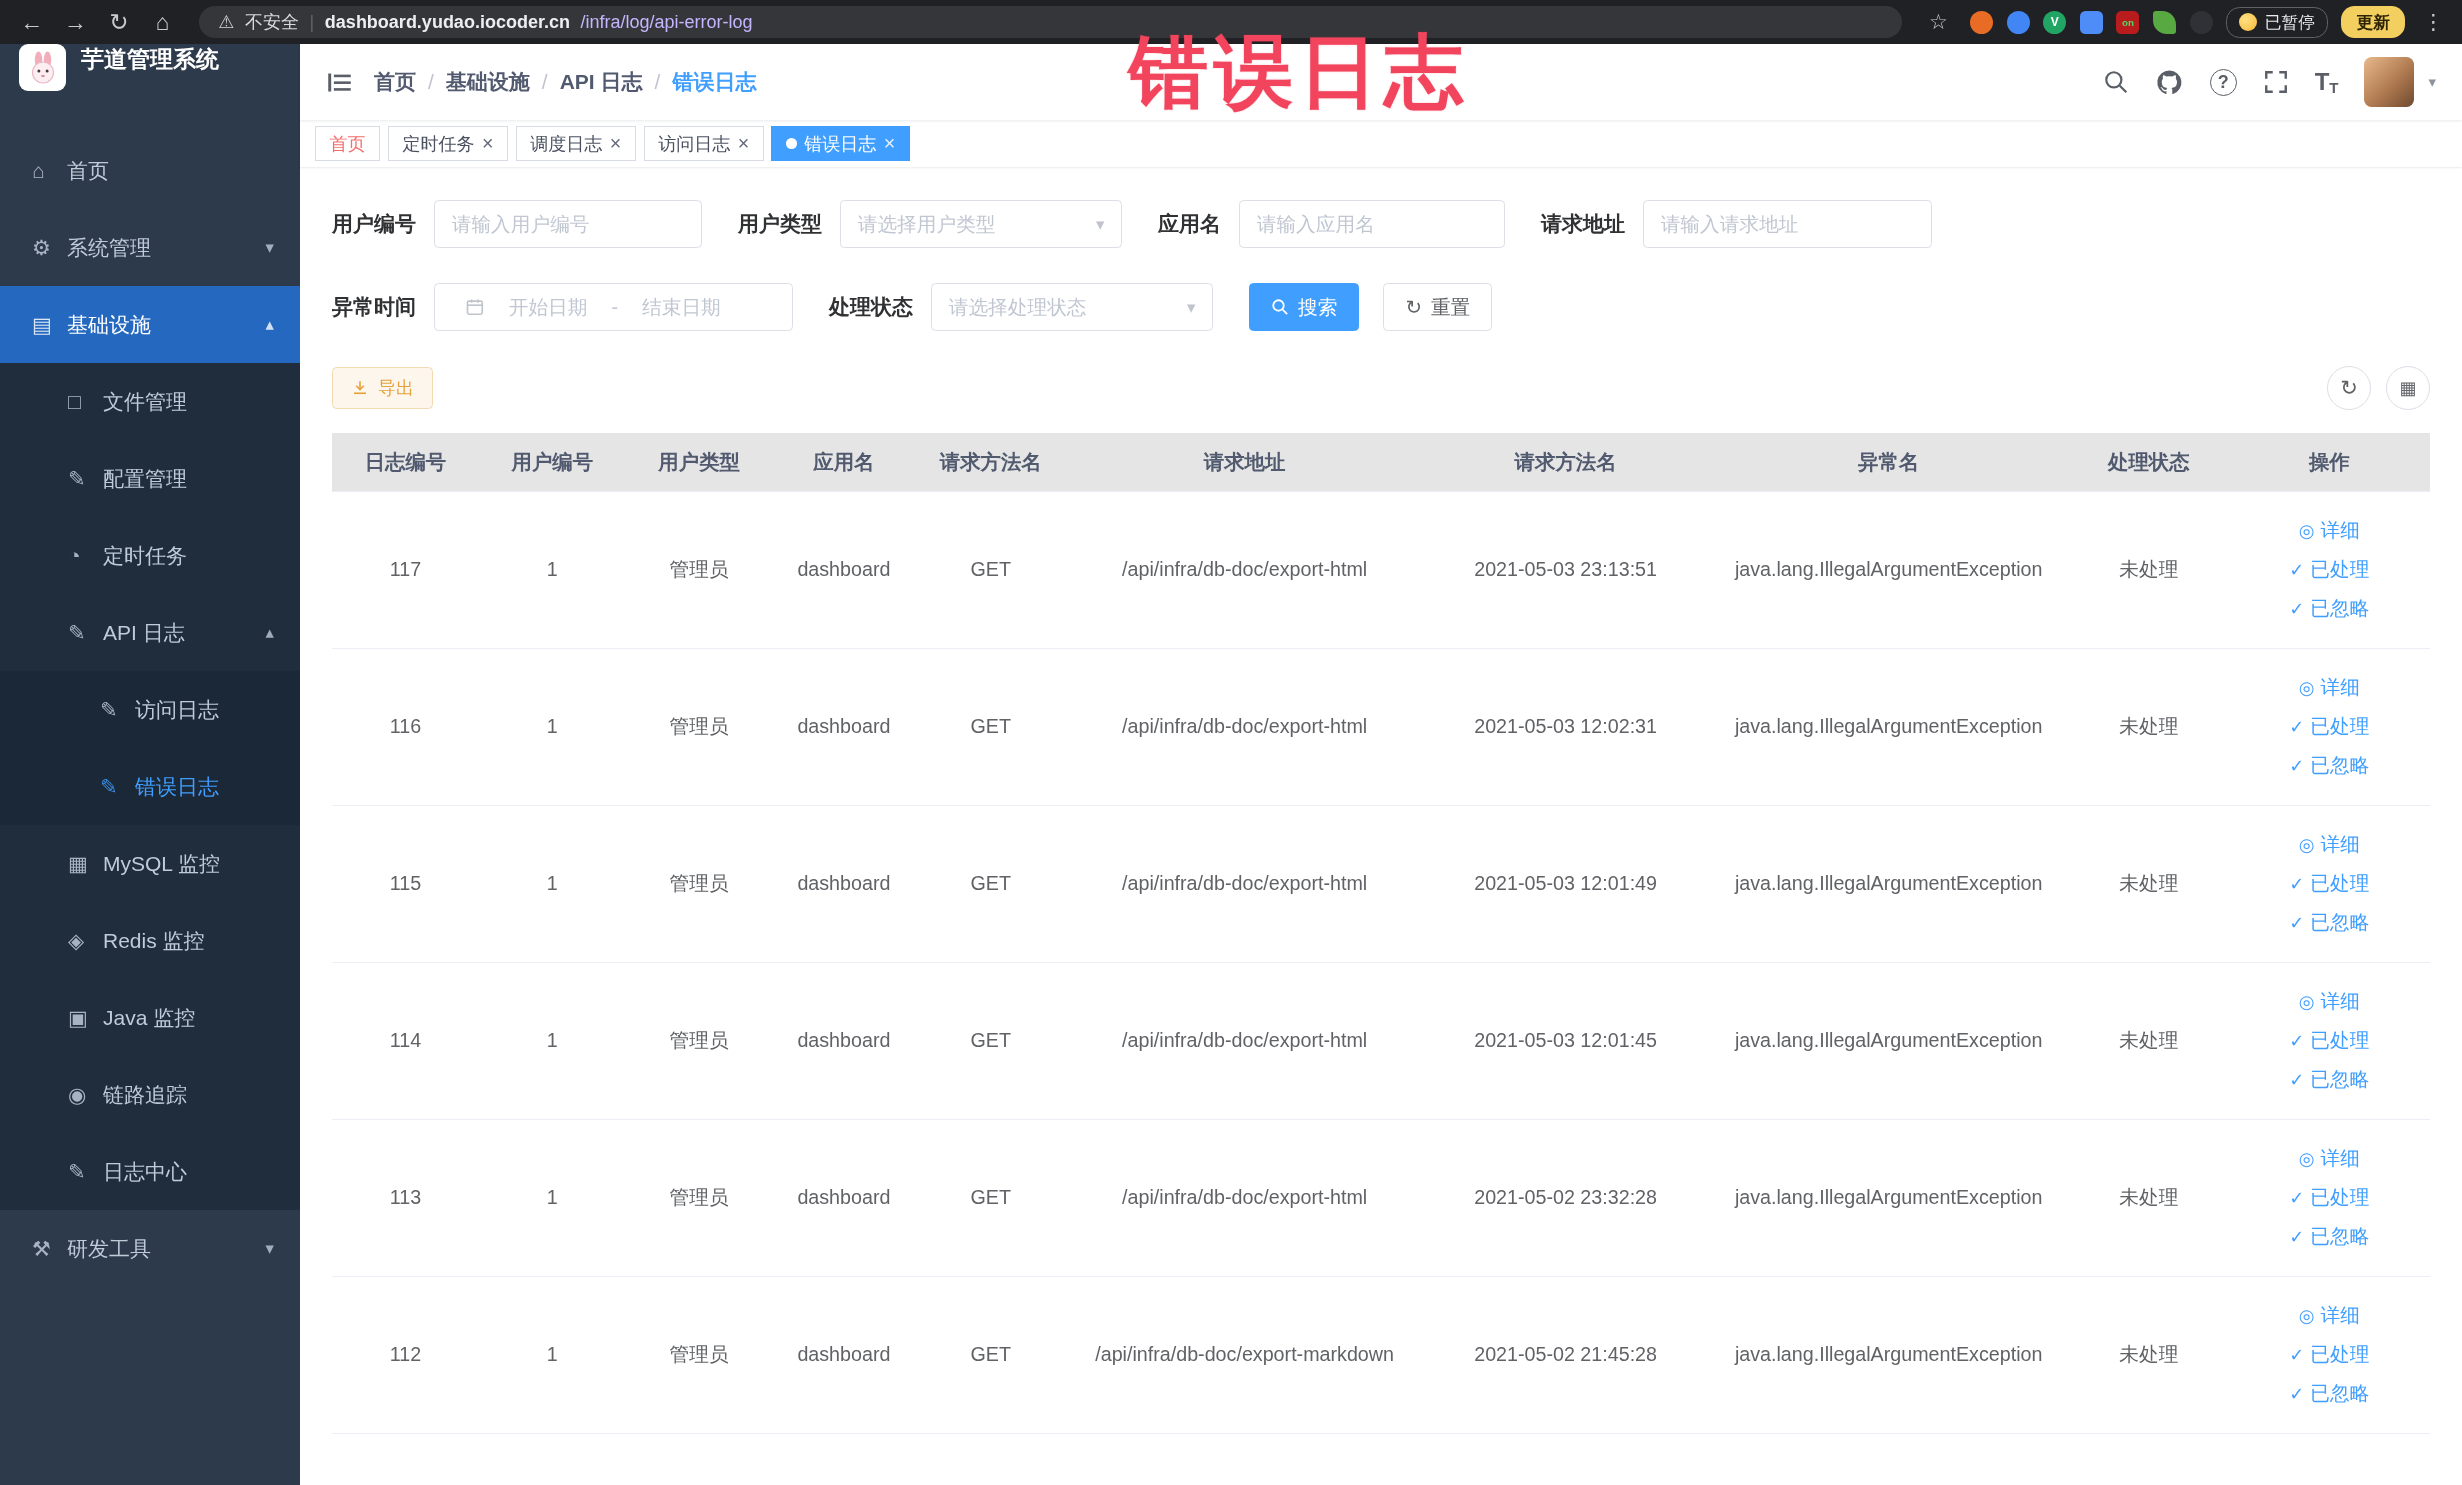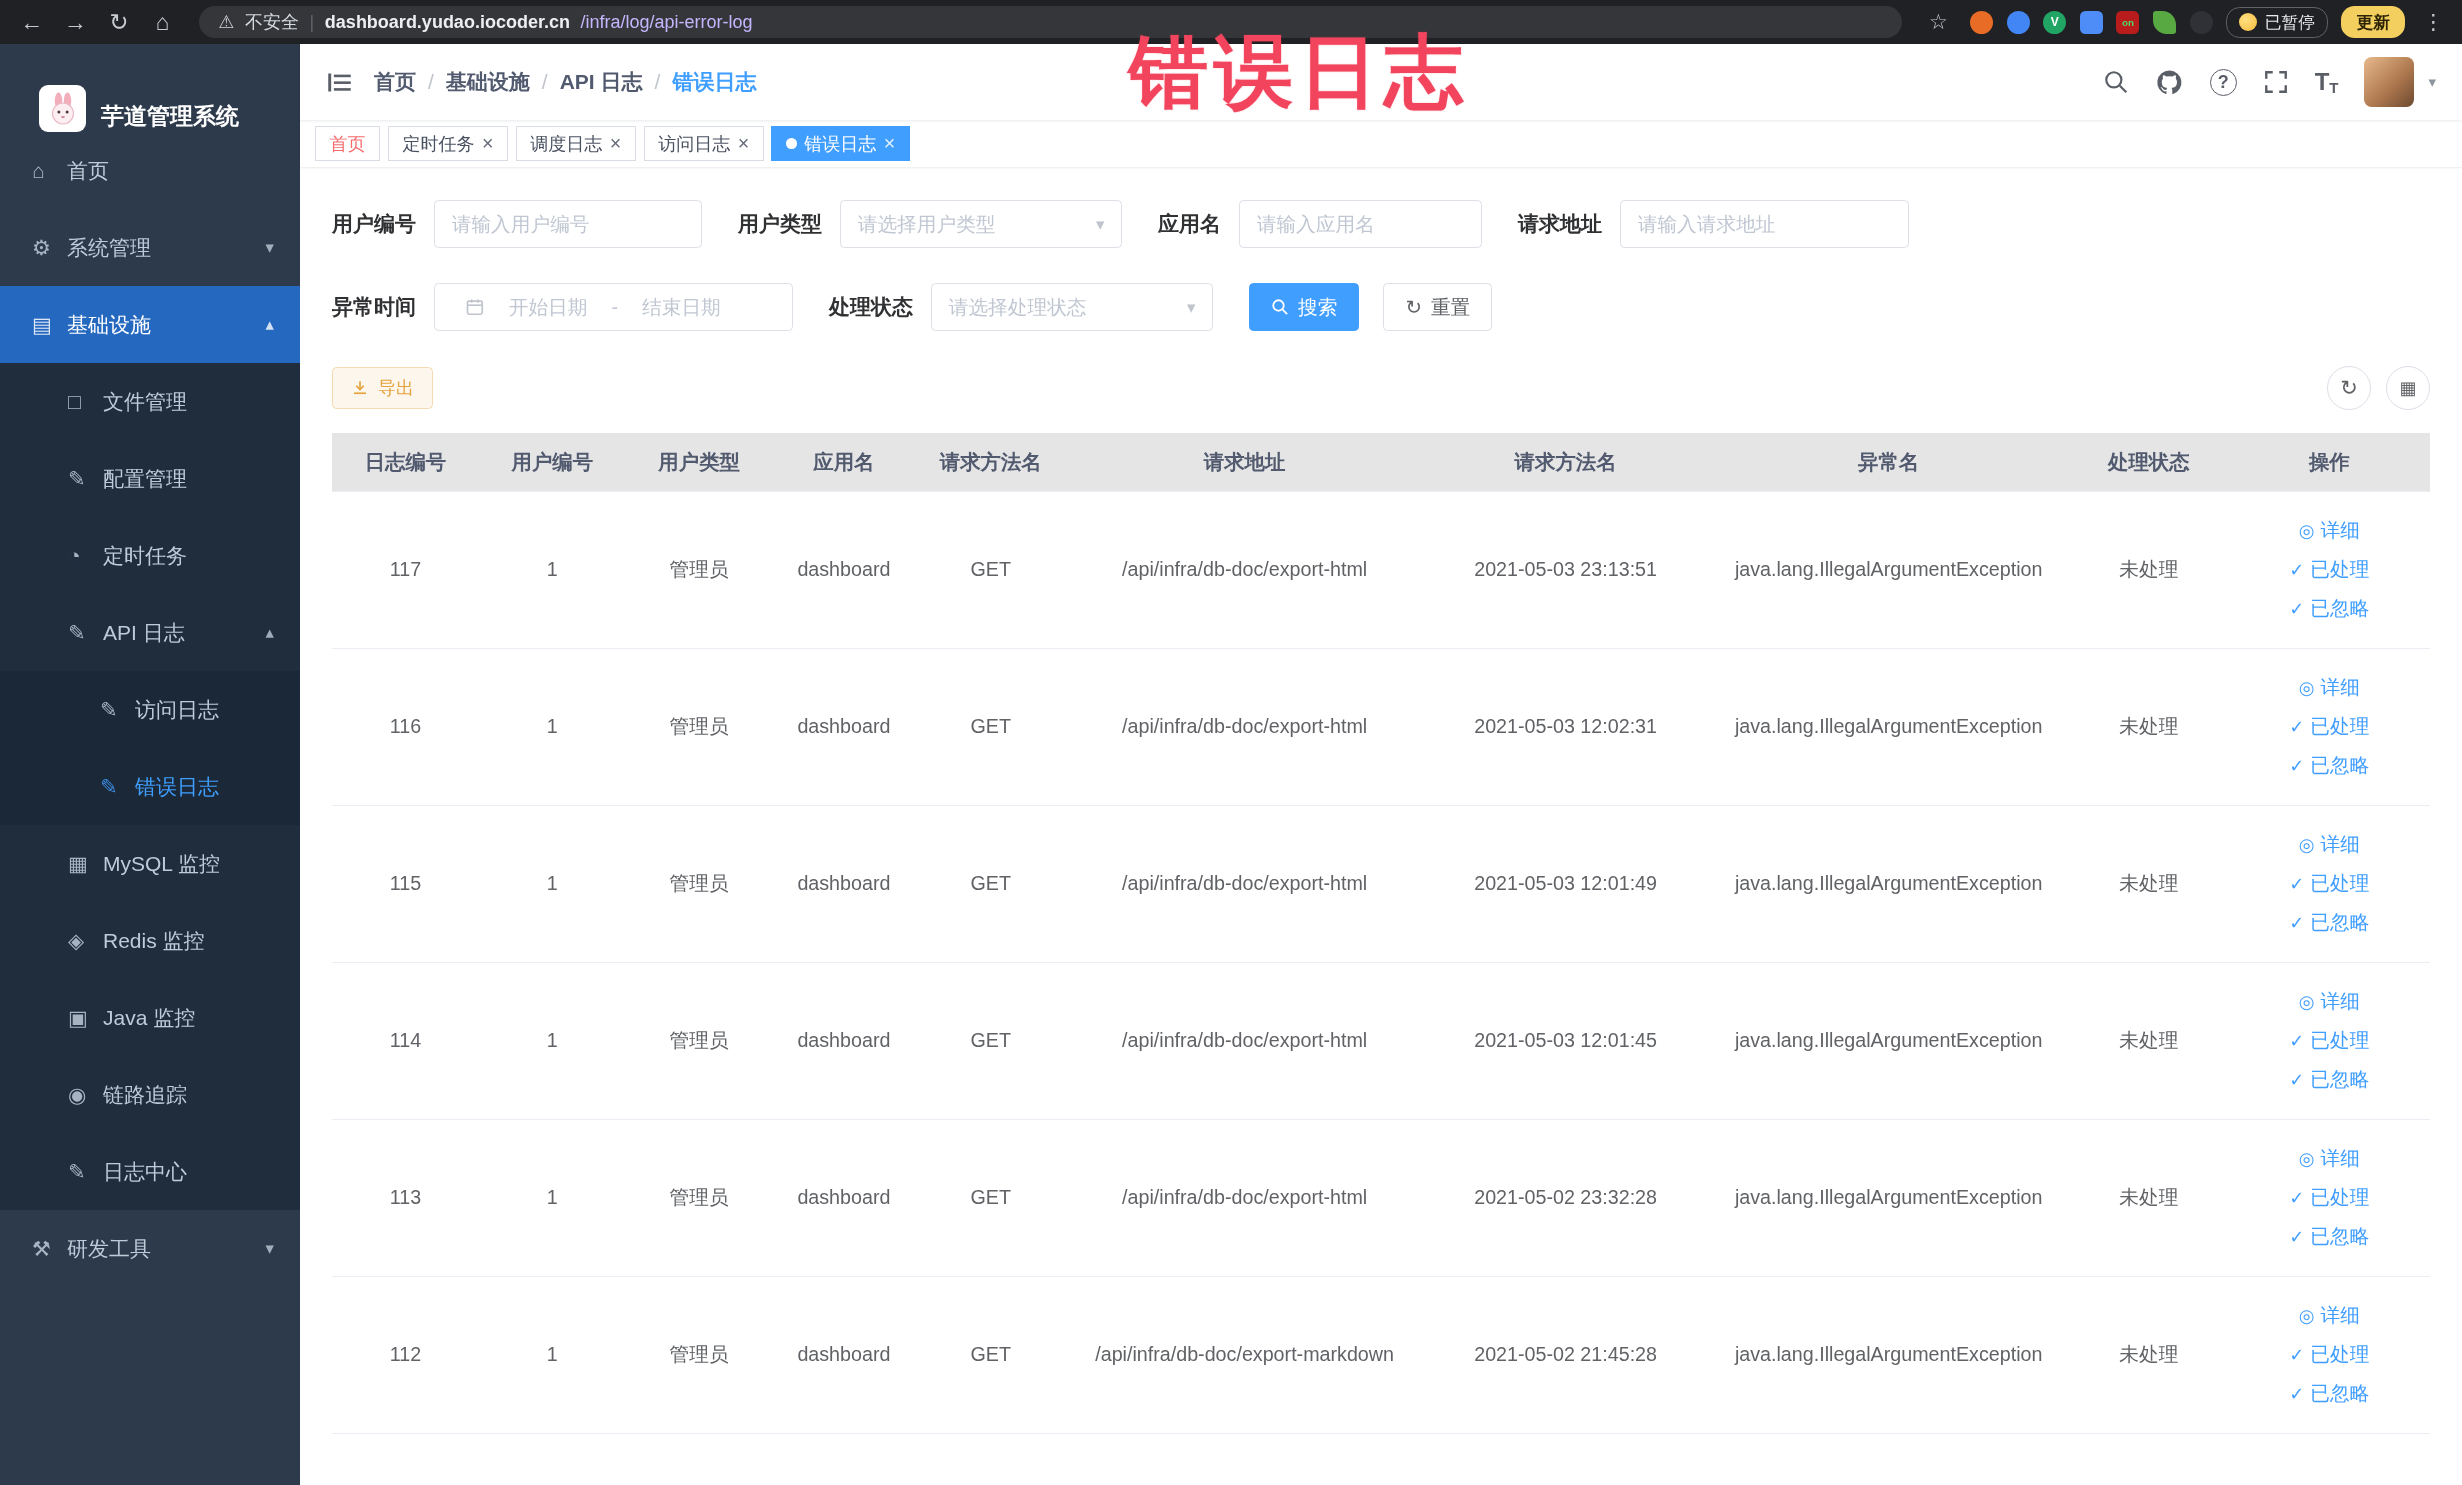--- a/index.html
+++ b/index.html
@@ -19,21 +19,21 @@
   .ext { width:23px; height:23px; border-radius:50%; display:inline-flex; align-items:center; justify-content:center; font-size:12px; color:#fff; }
   .ext.sq { border-radius:5.3px; }
   .paused-pill { display:flex; align-items:center; gap:7.6px; border:0.8px solid #5f6368; border-radius:13.6px; padding:3px 12px; color:#e8eaed; font-size:16.7px; }
   .paused-face { width:18px; height:18px; border-radius:50%; background:radial-gradient(circle at 35% 35%, #ffe082, #f6b93b); }
   .update-btn { background:#f3cf5f; color:#2b2303; font-size:16.7px; font-weight:700; border-radius:13.6px; padding:4.5px 15px; }
   .kebab { color:#c7cbd1; font-size:21px; padding:0 4.5px; }
 
   
   .app { display:flex; height:1442px; }
   .sidebar { width:300px; background:#2d3a4b; flex:0 0 auto; overflow:hidden; }
-  .logo-row { height:88px; display:flex; align-items:flex-end; gap:15px; padding-left:19px;margin-left:20px; }
+  .logo-row { height:88px; display:flex; align-items:flex-start; gap:15px; padding-left:19px; }
   .logo-box { width:47px; height:47px; background:#fff; border-radius:9px; display:flex; align-items:center; justify-content:center; }
   .logo-title { color:#fff; font-size:23px; font-weight:700; }
   .menu-item { height:77px; display:flex; align-items:center; color:#bfcbd9; font-size:21px; cursor:pointer; position:relative; }
   .menu-item.lvl0 { padding-left:32px; background:#2d3a4b; }
   .menu-item.lvl1 { padding-left:68px; background:#1f2d3d; }
   .menu-item.lvl2 { padding-left:100px; background:#1b2838; }
   .menu-item.highlight { background:#2468c0; color:#fff; }
   .menu-item.active { color:#409eff; }
   .mi-icon { width:35px; font-size:21px; opacity:.85; flex:0 0 auto; }
   .mi-label { white-space:nowrap; }
@@ -68,21 +68,21 @@
   .fgroup { display:flex; align-items:center; margin-right:36px; }
   .flabel { font-size:21px; font-weight:700; color:#303133; margin-right:18px; white-space:nowrap; }
   .input, .select, .daterange { height:48px; border:0.8px solid #dcdfe6; border-radius:4.5px; background:#fff; font-size:19.7px; }
   .input { padding:0 16.7px; color:#606266; }
   .input::placeholder { color:#c0c7d2; }
   .select { display:flex; align-items:center; justify-content:space-between; padding:0 16.7px; color:#c0c7d2; }
   .select .sel-arrow { color:#c0c4cc; font-size:16.7px; margin-left:12px; }
   .daterange { display:flex; align-items:center; padding:0 30px; color:#c0c7d2; gap:24px; }
   .daterange .cal { color:#c0c4cc; display:flex; }
   .daterange .dsep { color:#c0c7d2; }
-  .w354{width:268px}.w372{width:282px}.w388{width:243px}.w382{width:289px}.w474{width:359px}
+  .w354{width:268px}.w372{width:282px}.w388{width:266px}.w382{width:289px}.w474{width:359px}
   .btn { display:inline-flex; align-items:center; gap:9px; border-radius:4.5px; font-size:19.7px; cursor:pointer; border:0.8px solid transparent; }
   .btn-search { background:#409eff; border-color:#409eff; color:#fff; height:48px; padding:0 21px; margin-right:24px; }
   .btn-reset { background:#fff; border-color:#dcdfe6; color:#606266; height:48px; padding:0 21px; }
   .btn-export { background:#fdf6ec; border-color:#f5dab1; color:#e6a23c; height:42px; padding:0 18px; font-size:18px; }
   .toolbar-row { display:flex; align-items:center; justify-content:space-between; margin:3px 0 23px 0; }
   .toolbar-right { display:flex; align-items:center; gap:15px; }
   .circle-btn { width:44px; height:44px; border-radius:50%; border:0.8px solid #dcdfe6; background:#fff; color:#606266; display:inline-flex; align-items:center; justify-content:center; font-size:21px; cursor:pointer; }
 
   
   table.grid { width:100%; border-collapse:collapse; table-layout:fixed; }

